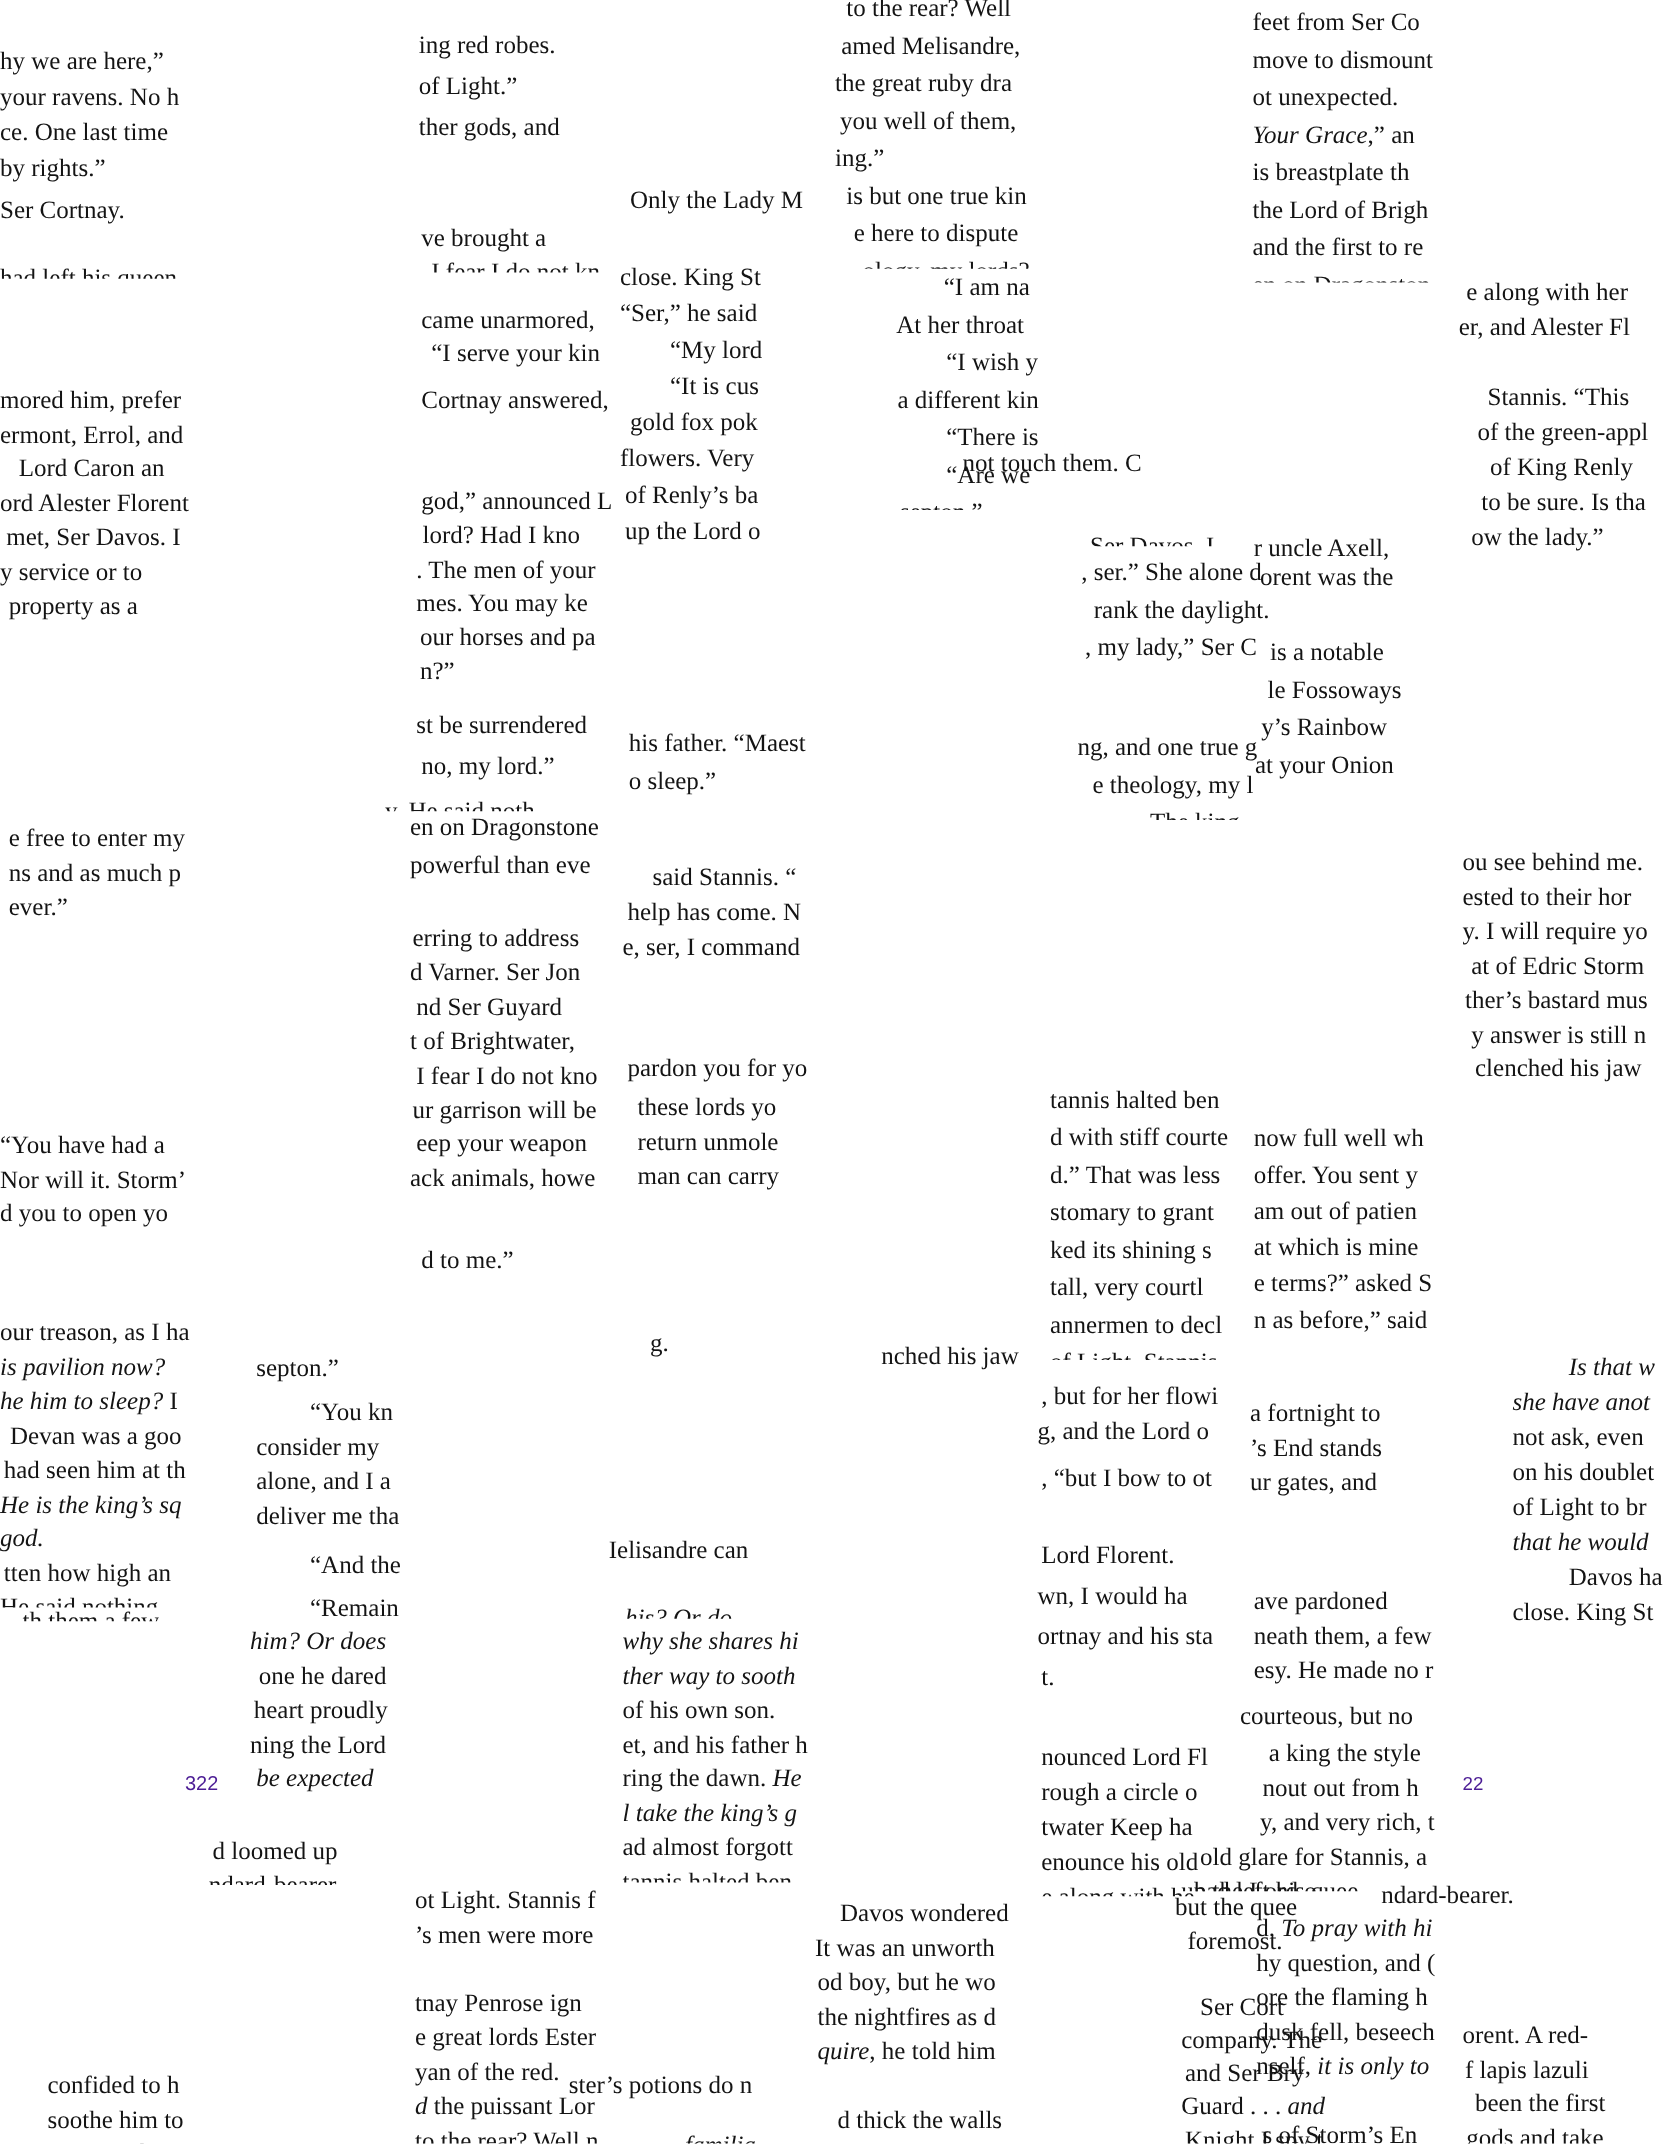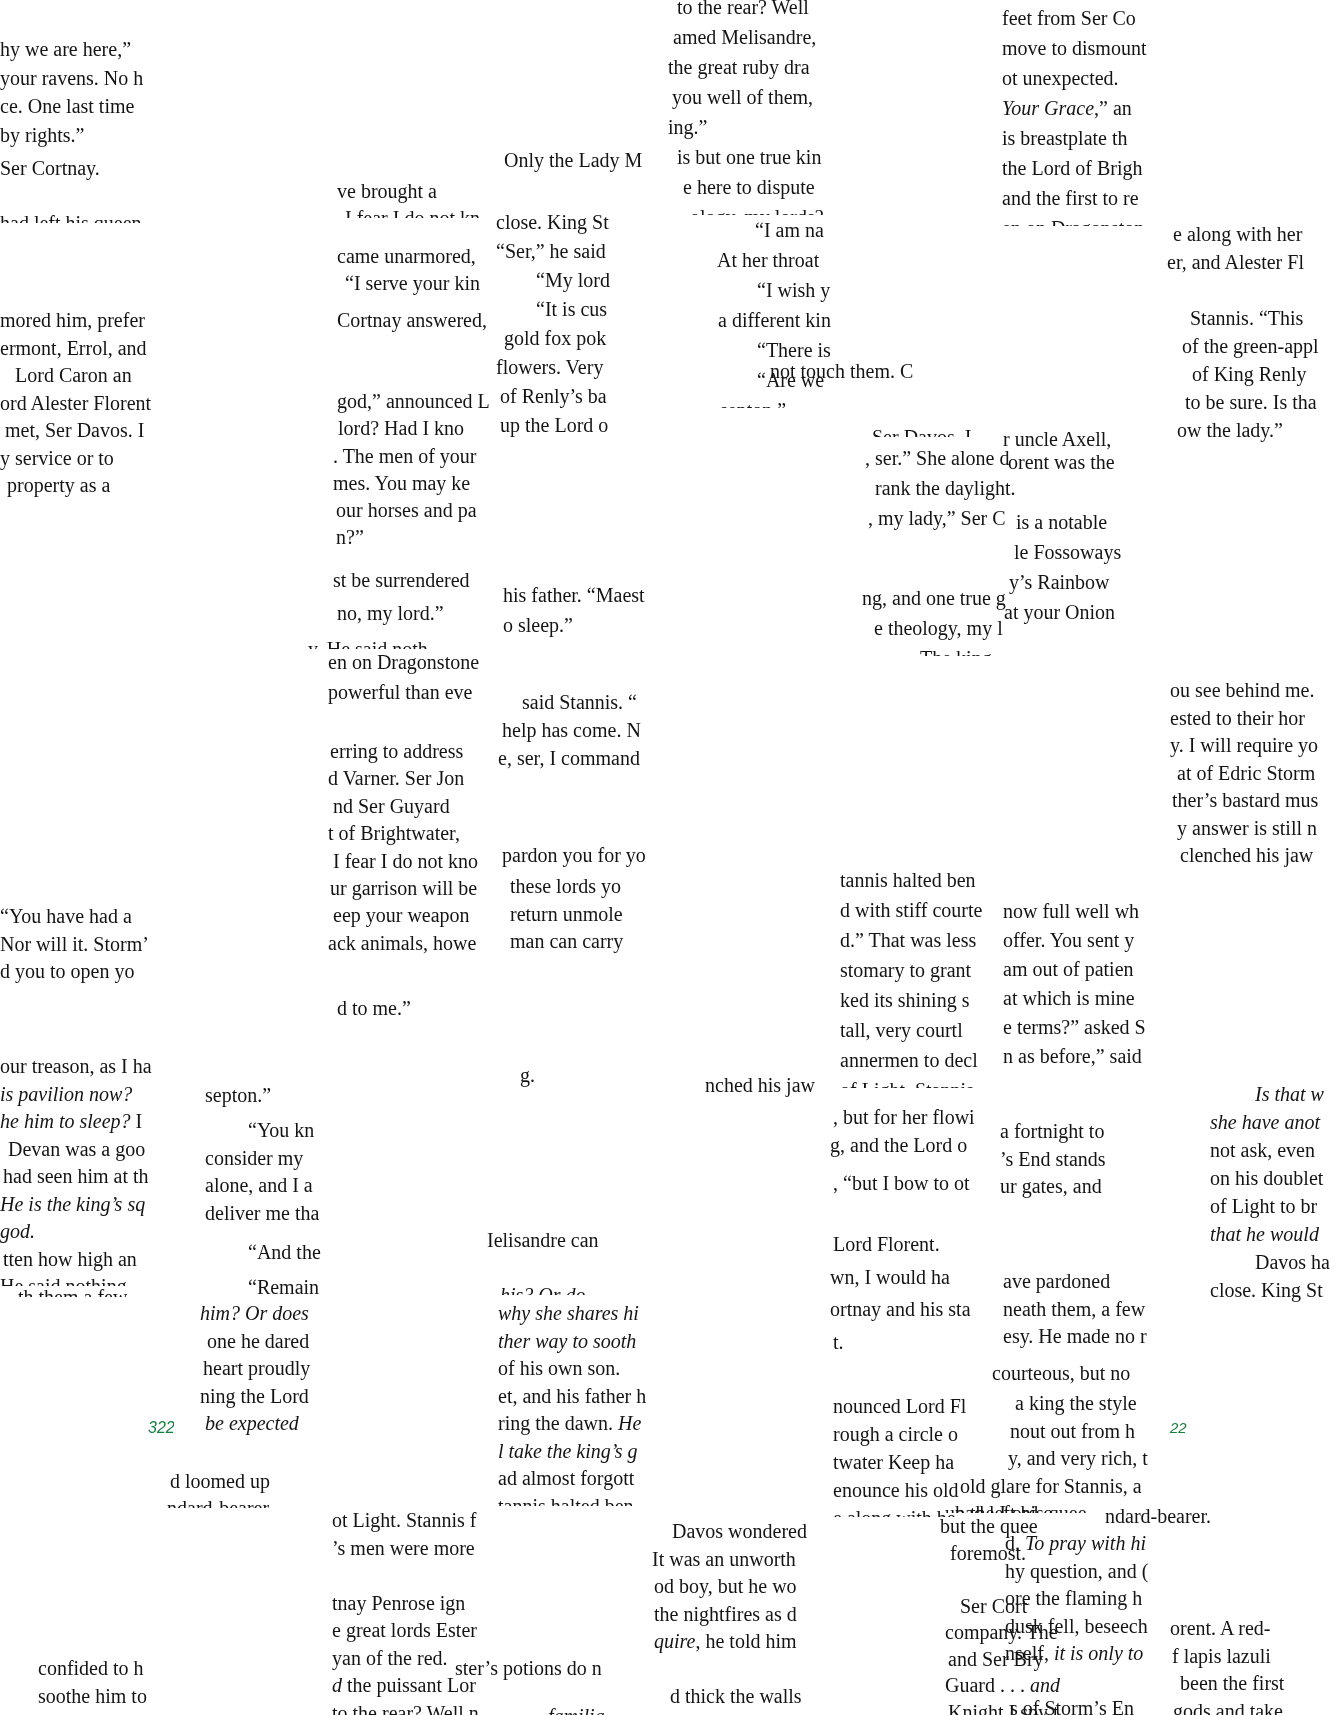--- a/index.html
+++ b/index.html
@@ -7,21 +7,21 @@
     position:relative;
     width:1339px;height:1715px;
     overflow:hidden;
     background:#ffffff;
     font-family:"Liberation Serif","DejaVu Serif",serif;
     color:#141414;
   }
   .frag{position:absolute;font-size:20px;}
   .frag .ln{white-space:nowrap;}
   .frag .ln.clip{height:13px;overflow:hidden;}
-  .frag.sans{font-family:"Liberation Sans","DejaVu Sans",sans-serif;color:#15803d;font-style:italic;}
+  .frag.sans{font-family:"Liberation Sans","DejaVu Sans",sans-serif;color:#4c1d95;}
 </style>
 </head>
 <body>
 
 <div id="stage" style="width: 1339px; height: 1715px; background: rgb(255, 255, 255); color: rgb(20, 20, 20);">
     <div class="frag" style="left: 0px; top: 35px;">
       <div class="ln" style="height: 28.5px; line-height: 28.5px;">hy we are here,”</div>
       <div class="ln" style="height: 28.5px; line-height: 28.5px;">your ravens. No h</div>
       <div class="ln" style="height: 28.5px; line-height: 28.5px;">ce. One last time</div>
       <div class="ln" style="height: 28.5px; line-height: 28.5px;">by rights.”</div>
@@ -33,20 +33,25 @@
       <div class="ln clip" style="height: 13px; line-height: 27.5px;">had left his queen</div>
     </div>
     <div class="frag" style="left: 0px; top: 307px;">
       <div class="ln" style="height: 27.5px; line-height: 27.5px;">mored him, prefer</div>
       <div class="ln" style="height: 27.5px; line-height: 27.5px;">ermont, Errol, and</div>
       <div class="ln" style="height: 27.5px; line-height: 27.5px; margin-left: 15px;">Lord Caron an</div>
       <div class="ln" style="height: 27.5px; line-height: 27.5px;">ord Alester Florent</div>
       <div class="ln" style="height: 27.5px; line-height: 27.5px; margin-left: 5px;">met, Ser Davos. I</div>
       <div class="ln" style="height: 27.5px; line-height: 27.5px;">y service or to</div>
       <div class="ln" style="height: 27.5px; line-height: 27.5px; margin-left: 7px;">property as a</div>
+    </div>
+    <div class="frag" style="left: 335px; top: 20px;">
+      <div class="ln" style="height: 33px; line-height: 33px;">ing red robes.</div>
+      <div class="ln" style="height: 33px; line-height: 33px;">of Light.”</div>
+      <div class="ln" style="height: 33px; line-height: 33px;">ther gods, and</div>
     </div>
     <div class="frag" style="left: 337px; top: 178px;">
       <div class="ln" style="height: 27.5px; line-height: 27.5px;">ve brought a</div>
     </div>
     <div class="frag" style="left: 345px; top: 205px;">
       <div class="ln clip" style="height: 13px; line-height: 27.5px;">I fear I do not kn</div>
     </div>
     <div class="frag" style="left: 337px; top: 243px;">
       <div class="ln" style="height: 27px; line-height: 27px;">came unarmored,</div>
       <div class="ln" style="height: 27px; line-height: 27px; margin-left: 8px;">“I serve your kin</div>
@@ -177,20 +182,25 @@
       <div class="ln" style="height: 28px; line-height: 28px;">e, ser, I command</div>
     </div>
     <div class="frag" style="left: 502px; top: 842px;">
       <div class="ln" style="height: 27.5px; line-height: 27.5px;">pardon you for yo</div>
     </div>
     <div class="frag" style="left: 510px; top: 873px;">
       <div class="ln" style="height: 27.5px; line-height: 27.5px;">these lords yo</div>
       <div class="ln" style="height: 27.5px; line-height: 27.5px;">return unmole</div>
       <div class="ln" style="height: 27.5px; line-height: 27.5px;">man can carry</div>
     </div>
+    <div class="frag" style="left: 7px; top: 658px;">
+      <div class="ln" style="height: 27.5px; line-height: 27.5px;">e free to enter my</div>
+      <div class="ln" style="height: 27.5px; line-height: 27.5px;">ns and as much p</div>
+      <div class="ln" style="height: 27.5px; line-height: 27.5px;">ever.”</div>
+    </div>
     <div class="frag" style="left: 0px; top: 903px;">
       <div class="ln" style="height: 27.5px; line-height: 27.5px;">“You have had a</div>
       <div class="ln" style="height: 27.5px; line-height: 27.5px;">Nor will it. Storm’</div>
       <div class="ln" style="height: 27.5px; line-height: 27.5px;">d you to open yo</div>
     </div>
     <div class="frag" style="left: 0px; top: 1053px;">
       <div class="ln" style="height: 27.5px; line-height: 27.5px;">our treason, as I ha</div>
       <div class="ln" style="height: 27.5px; line-height: 27.5px;"><i>is pavilion now? </i></div>
       <div class="ln" style="height: 27.5px; line-height: 27.5px;"><i>he him to sleep?</i> I</div>
       <div class="ln" style="height: 27.5px; line-height: 27.5px; margin-left: 8px;">Devan was a goo</div>

